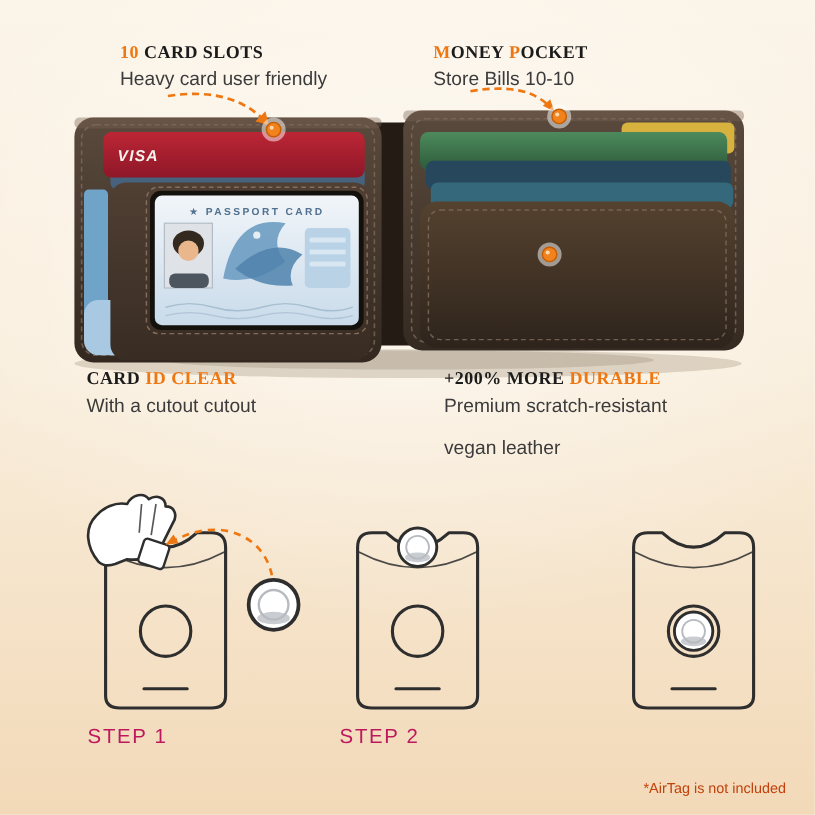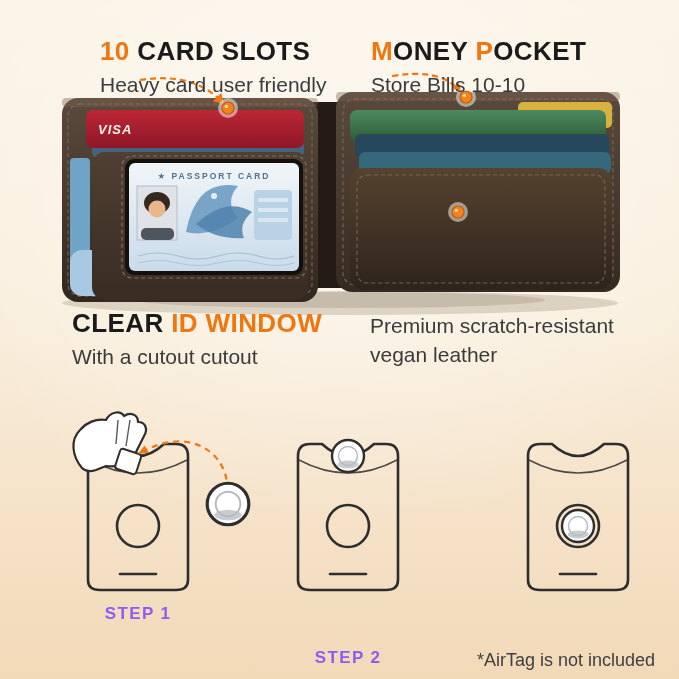--- a/index.html
+++ b/index.html
@@ -7,25 +7,25 @@
   body {
     font-family:"Liberation Sans","DejaVu Sans",sans-serif;
     position:relative; overflow:hidden;
     background:
       radial-gradient(ellipse 90% 65% at 50% 32%, rgba(255,255,255,.55), rgba(255,255,255,0) 70%),
       linear-gradient(180deg,#fbf4e8 0%, #f9eedc 45%, #f2d9b8 100%);
   }
   .stage { position:absolute; inset:0; }
   svg.layer { position:absolute; left:0; top:0; }
   .callout { position:absolute; }
-  .callout h2 { font-size:26px; font-weight:800; letter-spacing:.4px; color:#1b1b1b; white-space:nowrap; }
+  .callout h2 { font-size:15px; font-weight:800; letter-spacing:.4px; color:#1b1b1b; white-space:nowrap;font-family:Liberation Serif, serif; }
   .callout .hl { color:#ee7712; }
-  .callout .sub { font-size:21px; color:#3b3b3b; margin-top:4px; white-space:nowrap; line-height:1.3; }
-  .step-label { position:absolute; width:130px; text-align:center; font-size:17px; font-weight:700; letter-spacing:1.4px; color:#8b5cf6; }
-  .footnote { position:absolute; right:24px; top:650px; font-size:18px; color:#404040; }
+  .callout .sub { font-size:16px; color:#3b3b3b; margin-top:4px; white-space:nowrap; line-height:1.3; }
+  .step-label { position:absolute; width:130px; font-size:17px; font-weight:400; letter-spacing:1.4px; color:#be185d; }
+  .footnote { position:absolute; right:24px; top:650px; font-size:12px; color:#c2410c; }
 </style>
 </head>
 <body>
 
 <div class="stage">
 
   <svg class="layer" width="679" height="679" viewBox="0 0 679 679">
     <defs>
       <linearGradient id="lgLeft" x1="0" y1="0" x2="0" y2="1">
         <stop offset="0" stop-color="#5a4a3d"></stop>
@@ -178,33 +178,34 @@
 
       <use href="#airtag" transform="translate(578,526)"></use>
     </g>
   </svg>
 
   <div class="callout" style="left:100px; top:36px;">
     <h2><span class="hl">10</span><span> CARD SLOTS</span></h2>
     <div class="sub">Heavy card user friendly</div>
   </div>
 
-  <div class="callout" style="left:371px; top:36px;">
+  <div class="callout" style="left:361px; top:36px;">
     <h2><span class="hl">M</span><span>ONEY </span><span class="hl">P</span><span>OCKET</span></h2>
     <div class="sub">Store Bills 10-10</div>
   </div>
 
   <div class="callout" style="left:72px; top:308px;">
-    <h2><span>CLEAR </span><span class="hl">ID WINDOW</span></h2>
+    <h2><span>CARD </span><span class="hl">ID CLEAR</span></h2>
     <div class="sub">With a cutout cutout</div>
   </div>
 
   <div class="callout" style="left:370px; top:308px;">
+    <h2><span>+200% MORE </span><span class="hl">DURABLE</span></h2>
     <div class="sub">Premium scratch-resistant</div>
-    <div class="sub" style="margin-top:2px;">vegan leather</div>
+    <div class="sub" style="margin-top:14px;">vegan leather</div>
   </div>
 
   <div class="step-label" style="left:73px; top:604px;">STEP 1</div>
-  <div class="step-label" style="left:283px; top:604px;margin-top:44px;">STEP 2</div>
+  <div class="step-label" style="left:283px; top:604px;">STEP 2</div>
 
   <div class="footnote">*AirTag is not included</div>
 
 </div>
 
 </body></html>

